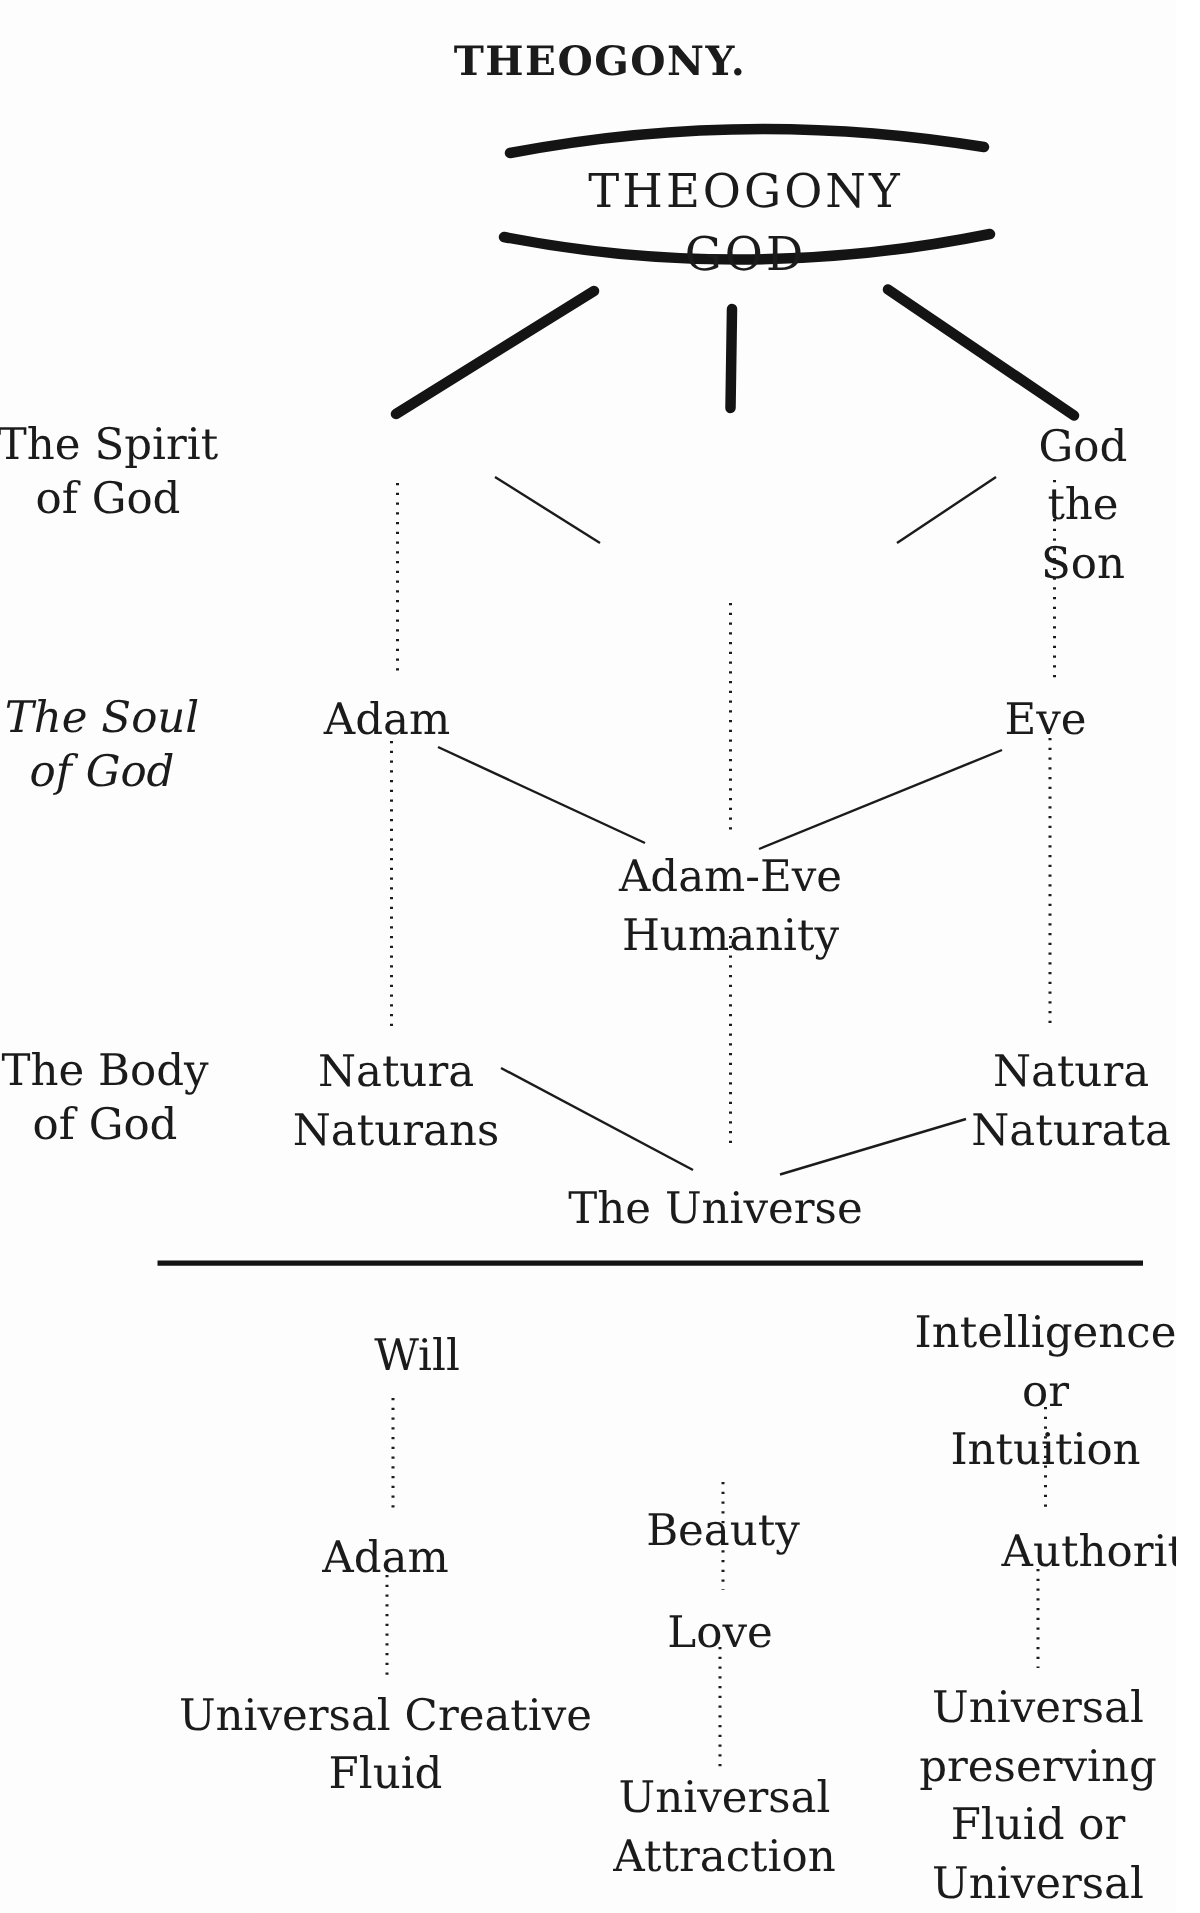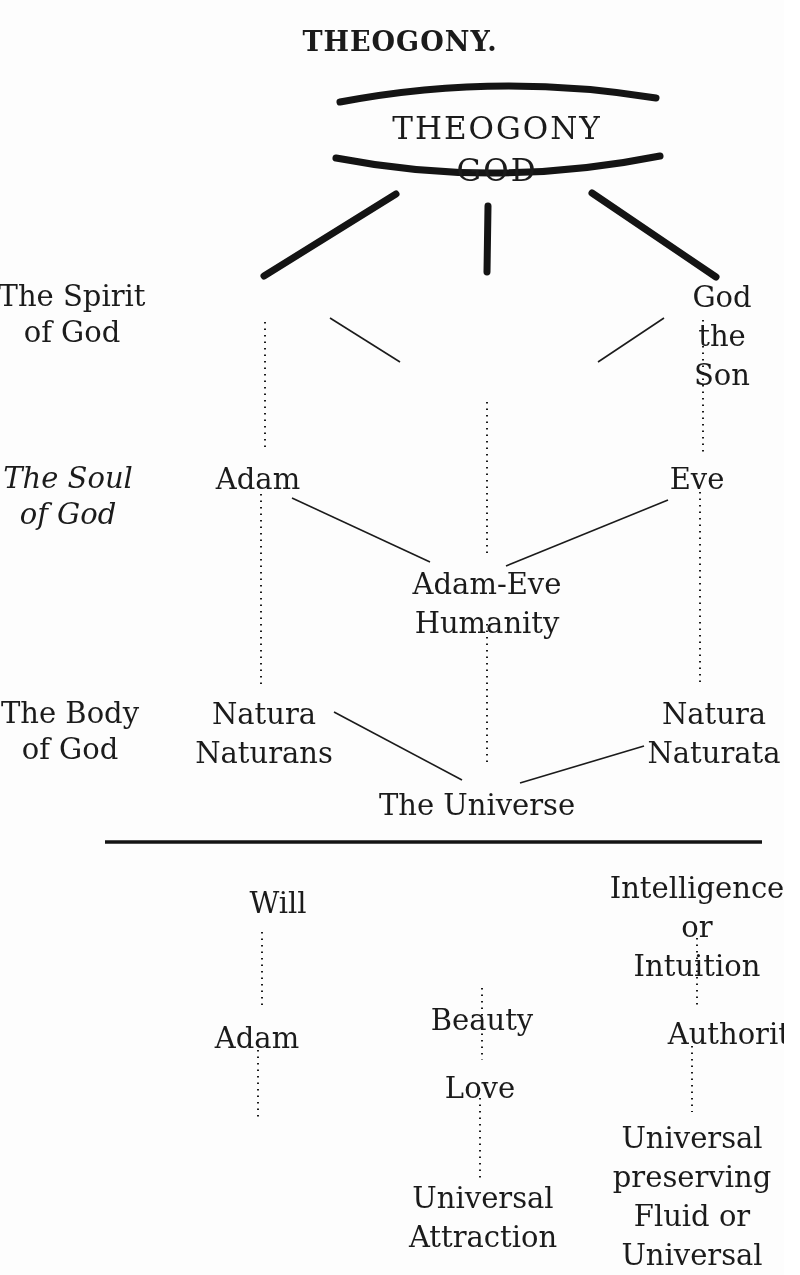--- a/index.html
+++ b/index.html
@@ -94,19 +94,21 @@
 Naturata</div>
   <div class="node" style="top:786px; left:477px;">The Universe</div>
 
   <div class="node" style="top:884px; left:278px;">Will</div>
   <div class="node" style="top:869px; left:697px;">Intelligence or
 Intuition</div>
   <div class="node" style="top:955px; left:482px;margin-top:46px;">Beauty</div>
   <div class="node" style="top:1019px; left:257px;">Adam</div>
   <div class="node" style="top:1015px; left:692px;margin-left:45px;">Authority</div>
   <div class="node" style="top:1069px; left:480px;">Love</div>
+  <div class="node" style="top:1124px; left:257px;">Universal Creative
+Fluid</div>
   <div class="node" style="top:1119px; left:692px;">Universal preserving
 Fluid or
 Universal Life</div>
   <div class="node" style="top:1179px; left:483px;">Universal
 Attraction</div>
 
 </div>
 
 </body></html>

